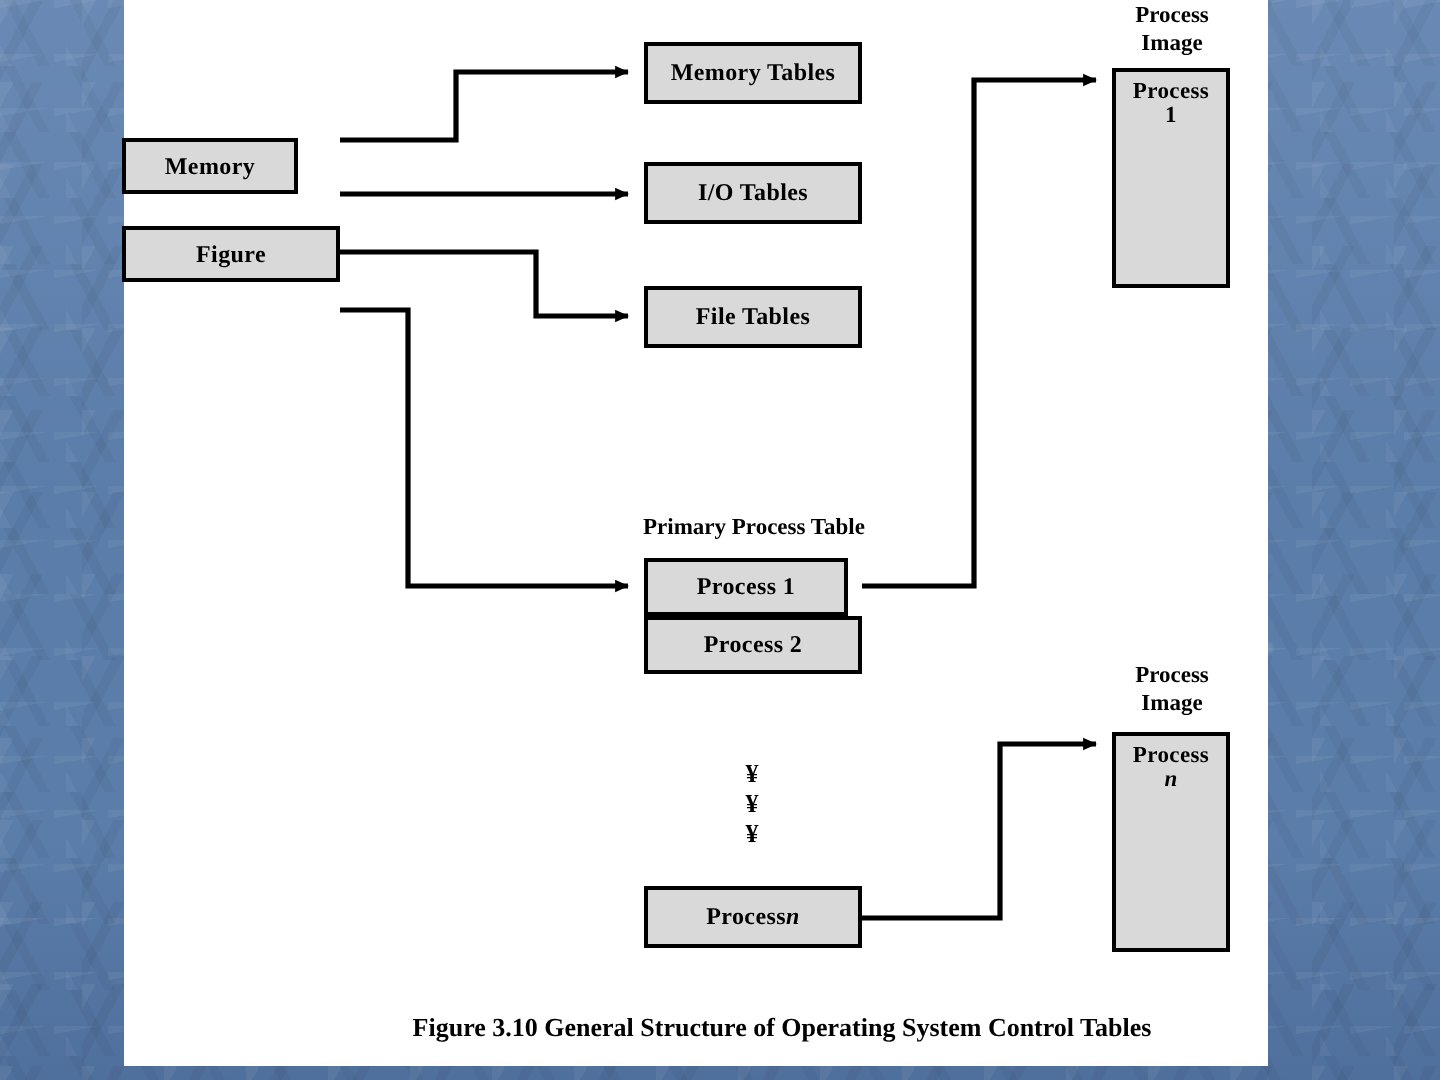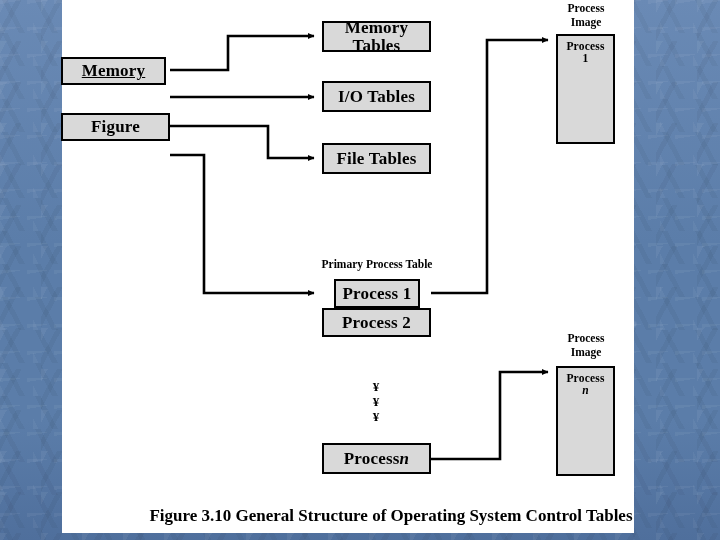--- a/index.html
+++ b/index.html
@@ -61,21 +61,21 @@
   .cell {
     position: absolute;
     box-sizing: border-box;
     background: #d9d9d9;
     border: 2px solid #000000;
     display: flex;
     align-items: center;
     justify-content: center;
     font-family: "Liberation Serif", "DejaVu Serif", serif;
     font-weight: bold;
-    font-size: 17px;
+    font-size: 12px;
     color: #000000;
     letter-spacing: 0.2px;
     line-height: 1.05;
     text-align: center;
   }
   .cell.img-box {
     align-items: flex-start;
     padding-top: 4px;
     font-size: 11.5px;
   }
@@ -94,21 +94,21 @@
     line-height: 1.18;
     white-space: pre-line;
   }
   #fig-caption {
     position: absolute;
     left: 62px;
     top: 506px;
     width: 658px;
     font-family: "Liberation Serif", "DejaVu Serif", serif;
     font-weight: bold;
-    font-size: 17px;
+    font-size: 13px;
     color: #000000;
     text-align: center;
     white-space: nowrap;
   }
   .vdots {
     position: absolute;
     font-family: "Liberation Serif", "DejaVu Serif", serif;
     font-weight: bold;
     font-size: 13px;
     color: #000000;
@@ -144,30 +144,30 @@
       <path d="M 170 155 L 204 155 L 204 293 L 314 293" marker-end="url(#ah)"></path>
 
       <path d="M 431 293 L 487 293 L 487 40 L 548 40" marker-end="url(#ah)"></path>
 
       <path d="M 431 459 L 500 459 L 500 372 L 548 372" marker-end="url(#ah)"></path>
     </g>
   </svg>
 
   <div class="fig">
 
-    <div class="cell" style="left:61px; top:57px; width:105px; height:28px;text-decoration:underline;">Memory</div>
+    <div class="cell" style="left:61px; top:69px; width:88px; height:28px;">Memory</div>
     <div class="cell" style="left:61px; top:113px; width:109px; height:28px;">Figure</div>
 
     <div class="cell" style="left:322px; top:21px; width:109px; height:31px;">Memory Tables</div>
     <div class="cell" style="left:322px; top:81px; width:109px; height:31px;">I/O Tables</div>
     <div class="cell" style="left:322px; top:143px; width:109px; height:31px;text-align:right;">File Tables</div>
 
     <div class="cap-label" style="left:295px; top:258px; width:164px;">Primary Process Table</div>
 
-    <div class="cell" style="left:334px; top:279px; width:86px; height:29px;">Process 1</div>
+    <div class="cell" style="left:322px; top:279px; width:102px; height:29px;">Process 1</div>
     <div class="cell" style="left:322px; top:308px; width:109px; height:29px;">Process 2</div>
 
     <div class="vdots" style="left:346px; top:379px; width:60px;">
       <div>¥</div>
       <div>¥</div>
       <div>¥</div>
     </div>
 
     <div class="cell" style="left:322px; top:443px; width:109px; height:31px;">
       <span>Process </span>

